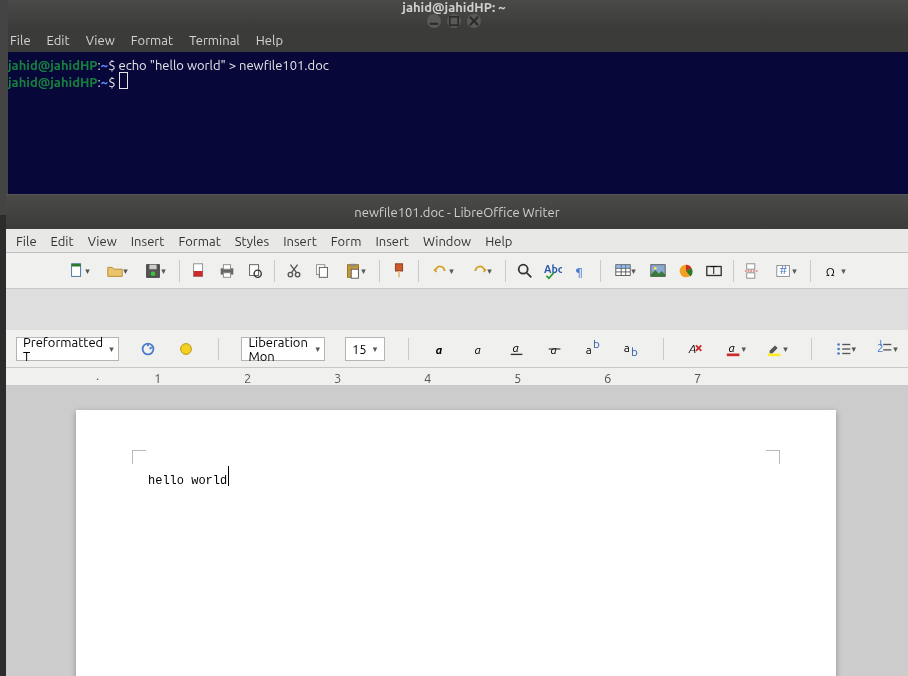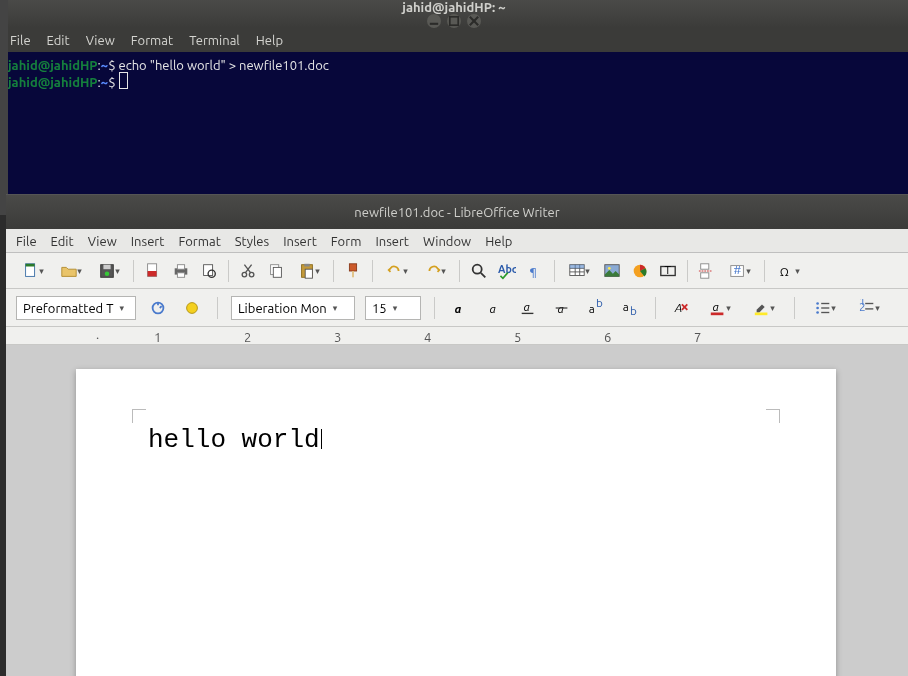--- a/index.html
+++ b/index.html
@@ -12,33 +12,33 @@
 .term-menubar { height:24px; background:#3b3b39; display:flex; align-items:center; gap:16px; padding:0 10px; color:#d4d4d0; }
 .term-menubar span { cursor:default; }
 .term-body { background:#07073a; height:calc(100% - 52px); padding:6px 8px; font-family:"Ubuntu Mono","Liberation Mono",monospace; font-size:16px; color:#e6e6e6; }
 .prompt .user { color:#15803d; font-weight:bold; }
 .prompt .path { color:#5a8cff; font-weight:bold; }
 .cursorblk { display:inline-block; width:9px; height:17px; border:1px solid #e6e6e6; margin-left:4px; vertical-align:text-bottom; }
 .lo-window { position:absolute; top:194px; left:6px; right:0; width:902px; height:482px; background:#dedede; border-top:1px solid #555; }
 .lo-titlebar { height:34px; background:linear-gradient(#4a4a48,#3b3b39); display:flex; align-items:center; justify-content:center; color:#d0d0cc; font-weight:normal; }
 .lo-menubar { height:24px; background:#e8e8e6; display:flex; align-items:center; gap:14px; padding:0 10px; color:#333; border-bottom:1px solid #bfbfbf; }
 .lo-menubar span { cursor:default; }
-.lo-toolbar1 { height:36px; background:#f0f0ee; display:flex; align-items:center; gap:4px; padding:2px 10px; border-bottom:1px solid #c8c8c6; }
+.lo-toolbar1 { height:36px; background:#f0f0ee; display:flex; align-items:center; gap:4px; padding:2px 10px; border-bottom:1px solid #c8c8c6;justify-content:center; }
 .tbtn { width:24px; height:24px; display:inline-flex; align-items:center; justify-content:center; border-radius:2px; }
 .tbtn svg { width:18px; height:18px; }
 .drop { width:34px; display:inline-flex; }
 .drop::after { content:"▾"; font-size:9px; margin-left:-1px; color:#555; align-self:center; }
 .sep { width:1px; height:22px; background:#cacac8; margin:0 3px; }
-.lo-toolbar2 { height:38px; background:#f0f0ee; display:flex; align-items:center; gap:10px; padding:2px 10px; border-bottom:1px solid #c8c8c6; }
+.lo-toolbar2 { height:38px; background:#f0f0ee; display:flex; align-items:center; gap:20px; padding:2px 10px; border-bottom:1px solid #c8c8c6;margin-top:41px; }
 .selbox { display:inline-flex; align-items:center; border:1px solid #b5b5b3; background:#fff; height:24px; padding:0 4px 0 6px; }
 .selbox span.caret { font-size:9px; color:#555; padding-left:6px; }
 .ruler { height:18px; background:#f0f0ee; border-bottom:1px solid #c8c8c6; position:relative; font-size:8px; color:#555; padding-left:88px; }
 .doc-area { background:#ccc; height:calc(100% - 142px); padding:24px 48px 0 70px; overflow:hidden; }
 .page { background:#fff; width:760px; height:100%; box-shadow:0 2px 6px rgba(0,0,0,.3); padding:56px 72px; position:relative; }
-.page-text { font-family:"Liberation Mono","Courier New",monospace; font-size:26px; color:#000;text-align:center; }
+.page-text { font-family:"Liberation Mono","Courier New",monospace; font-size:12px; color:#000;text-align:center; }
 .textcursor { display:inline-block; width:1px; height:20px; background:#000; vertical-align:text-bottom; margin-left:1px; }
 .gutter { position:absolute; left:0; top:0; width:8px; height:100%; background:#444; }
 .corner { position:absolute; width:14px; height:14px; border-color:#bbb; }
 .corner.tl { top:40px; left:56px; border-top:1px solid #bbb; border-left:1px solid #bbb; }
 .corner.tr { top:40px; right:56px; border-top:1px solid #bbb; border-right:1px solid #bbb; }
 </style>
 </head>
 <body>
 
 <div class="term-window">

